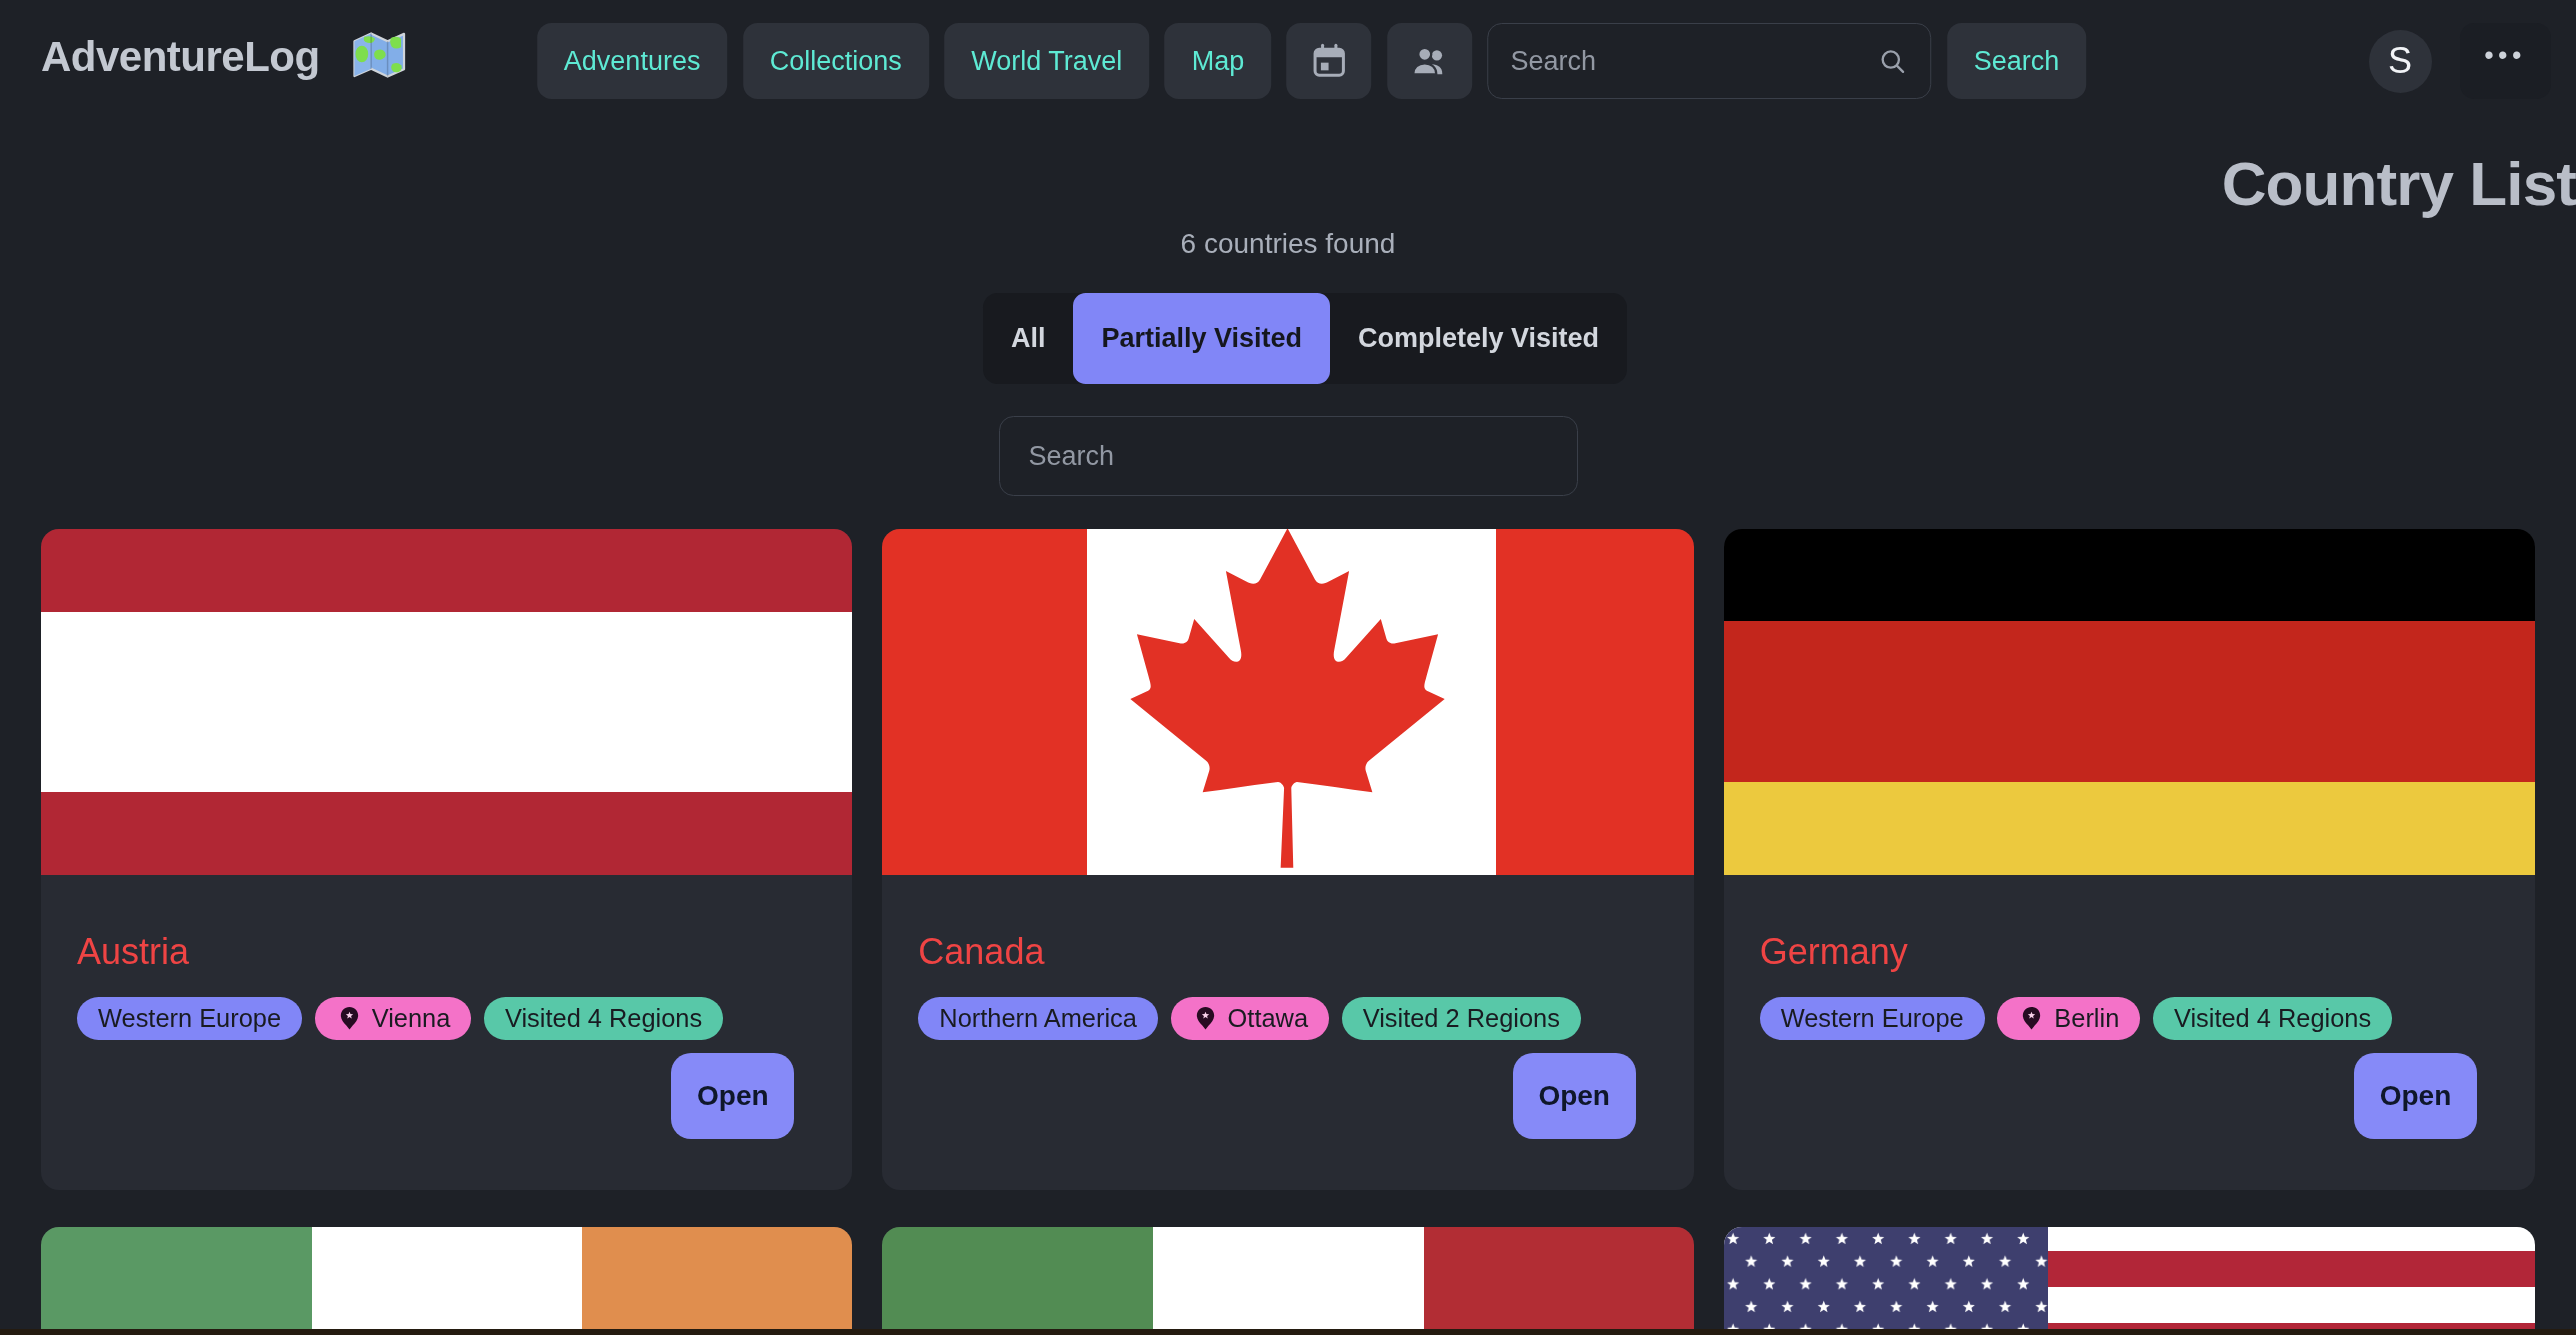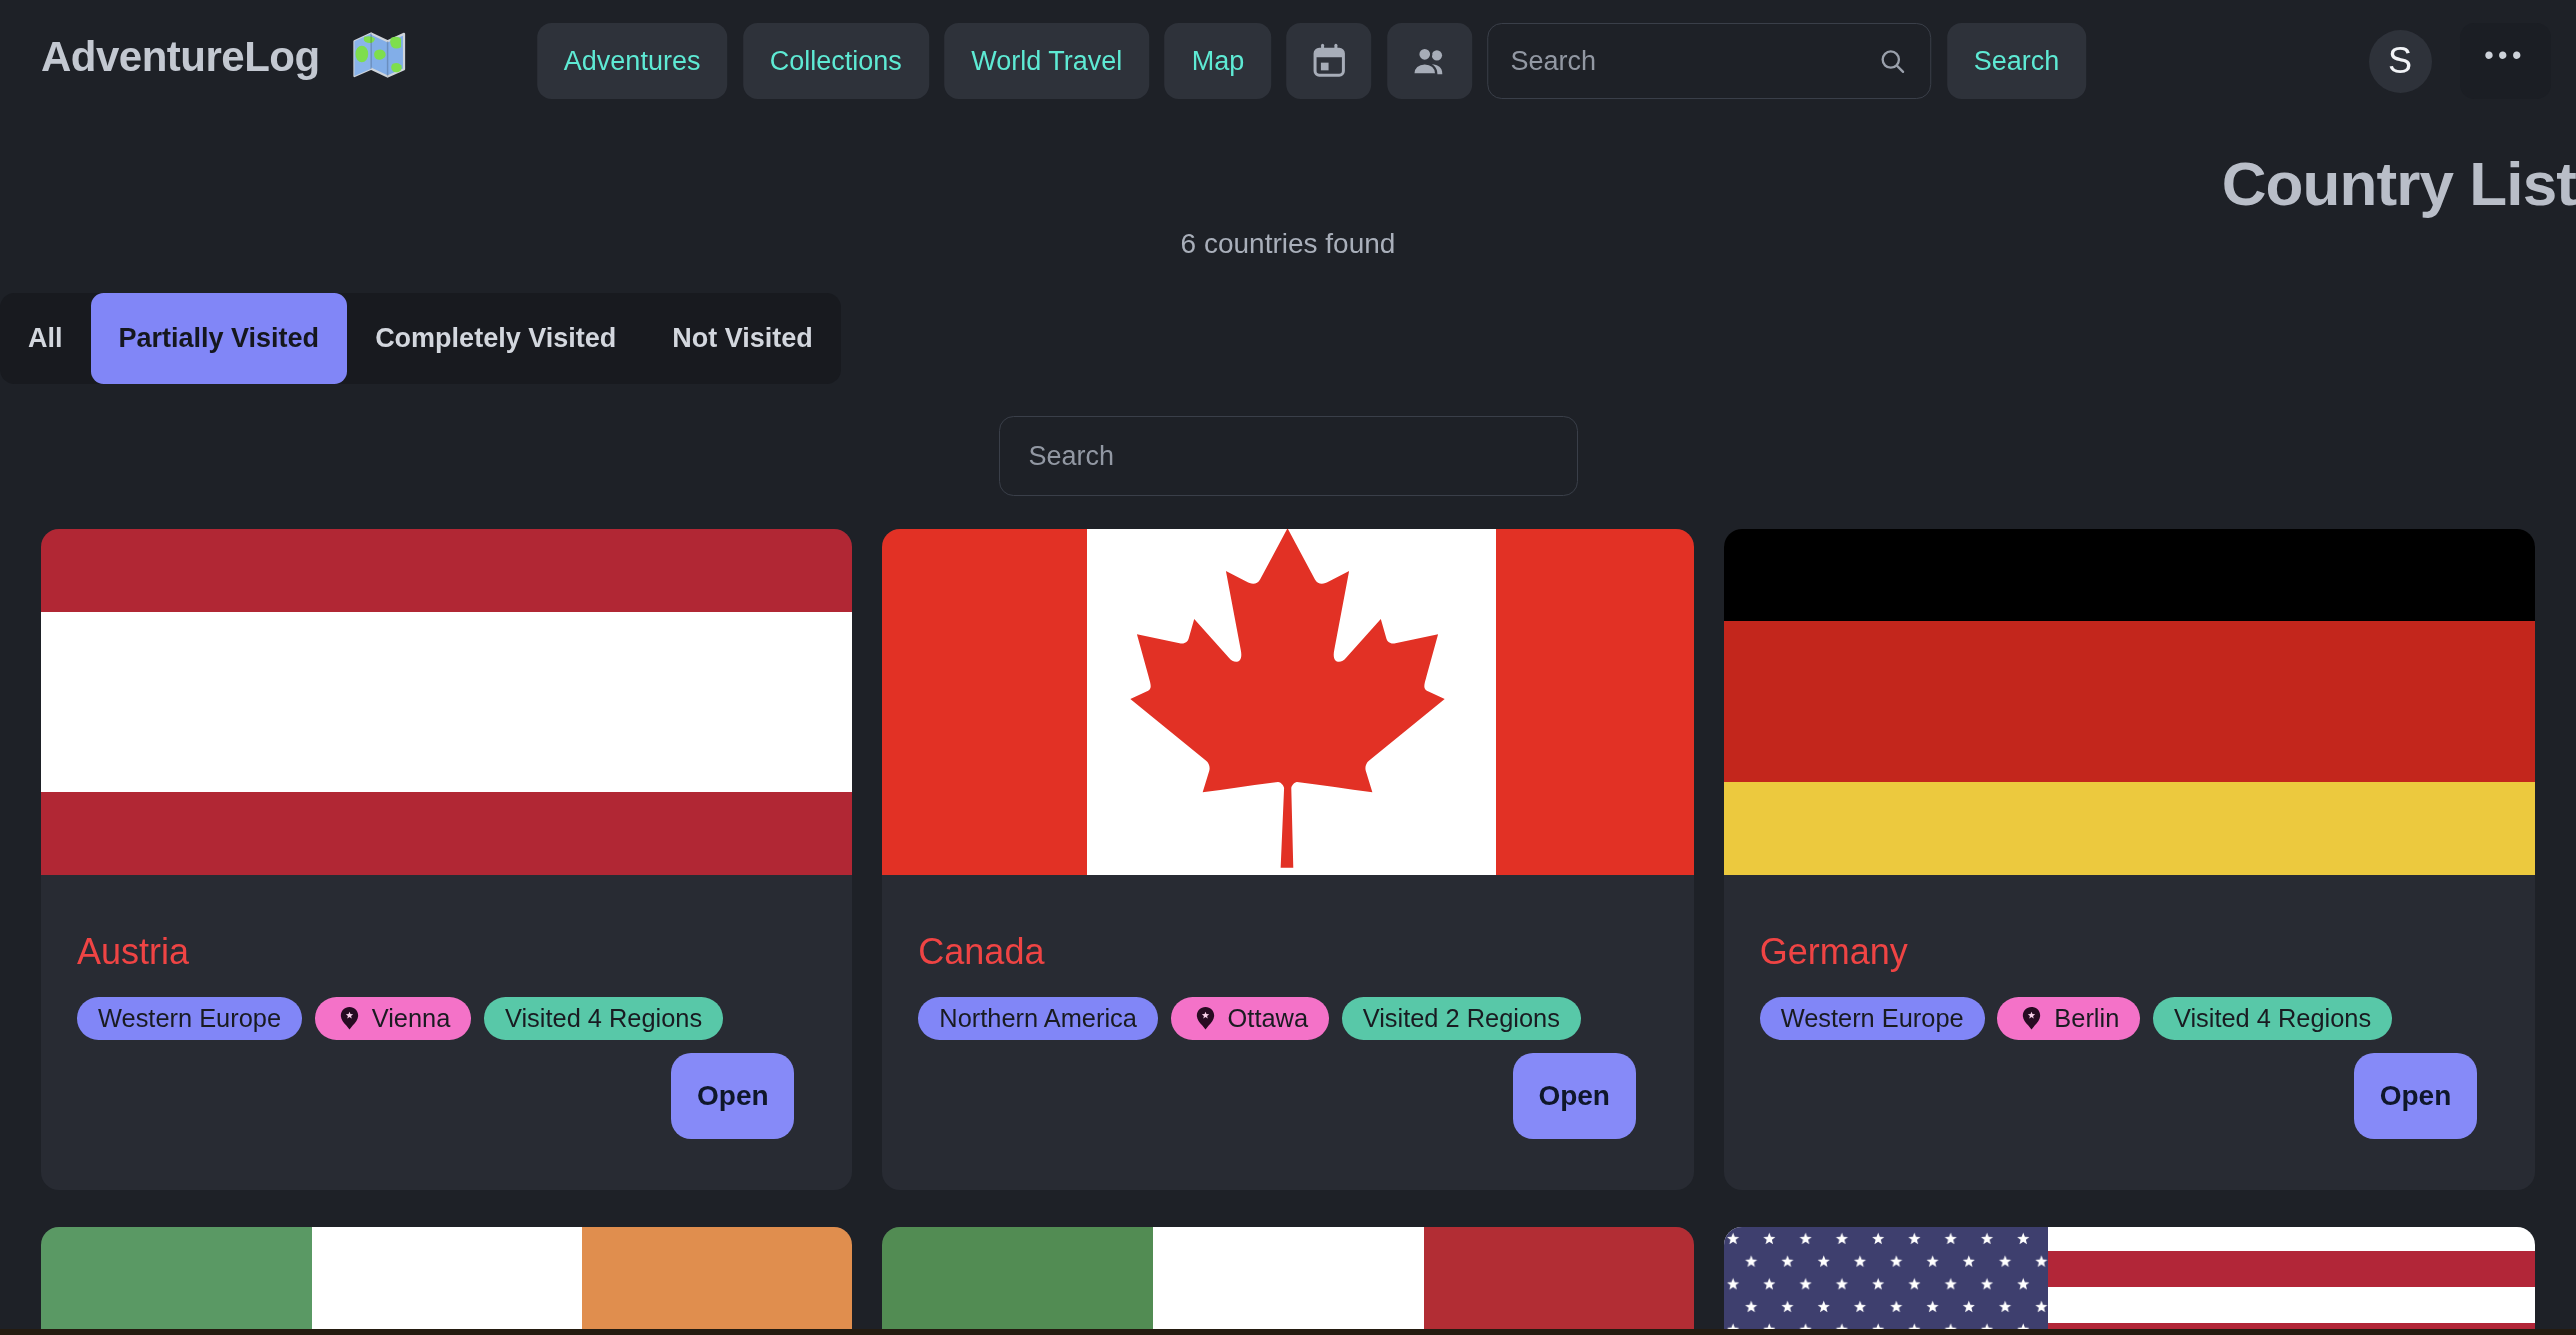--- a/index.html
+++ b/index.html
@@ -21,21 +21,21 @@
   input::placeholder { color:#9298a3; }
   .right-group { position:absolute; right:25.4px; top:23px; height:76px; display:flex; align-items:center; gap:28px; }
   .avatar { width:63px; height:63px; border-radius:50%; background:#2e323a; color:#f2f4f7; font-size:36px; display:flex; align-items:center; justify-content:center; cursor:pointer; }
   .dots-btn { width:91px; height:76px; background:#1b1e24; border:none; border-radius:14.5px; color:#cdd2d9; font-size:27px; letter-spacing:4.5px; display:flex; align-items:center; justify-content:center; cursor:pointer; padding-bottom:11px; }
 
   
   .page-title { text-align:right; font-size:62px; font-weight:700; color:#b9bec8; margin-top:16.3px; letter-spacing:-0.9px; }
   .page-subtitle { text-align:center; font-size:28px; color:#a9afba; margin-top:9px; }
 
   
-  .controls { display:flex; align-items:stretch; gap:37px; margin-top:33px; height:91px; }
+  .controls { display:flex; justify-content:center; align-items:stretch; gap:37px; margin-top:33px; height:91px;padding-left:34px; }
   .filter-group { background:#181a1f; border-radius:14.5px; display:flex; align-items:stretch; }
   .filter-btn { background:transparent; border:none; font-size:27px; font-weight:700; color:#d3d7de; padding:0 28px; border-radius:12.7px; cursor:pointer; display:flex; align-items:center; white-space:nowrap; }
   .filter-btn.active { background:#8186f7; color:#15171e; }
   .subregion-select { width:575px; border:1.8px solid #3a3f49; border-radius:12.7px; background:#1e2127; color:#c9cdd5; font-size:27px; display:flex; align-items:center; justify-content:space-between; padding:0 31px; cursor:pointer; }
   .chevron { width:0; height:0; border-left:10px solid transparent; border-right:10px solid transparent; border-top:11.8px solid #c9cdd5; }
 
   .list-search-wrap { display:flex; justify-content:center; margin-top:32px; }
   .list-search { width:579px; height:80px; border:1.8px solid #3a3f49; border-radius:14.5px; background:transparent; outline:none; padding:0 29px; font-size:27px; color:#c9cdd5; }
 
   
@@ -128,21 +128,20 @@
 
 <main>
   <h1 class="page-title">Country List</h1>
   <p class="page-subtitle">6 countries found</p>
 
   <div class="controls">
     <div class="filter-group">
       <button class="filter-btn">All</button>
       <button class="filter-btn active">Partially Visited</button>
       <button class="filter-btn">Completely Visited</button>
-      <button class="filter-btn">Not Visited</button>
     </div>
   </div>
 
   <div class="list-search-wrap">
     <input class="list-search" type="text" placeholder="Search" style="">
   </div>
 
   <div class="grid">
 
     <div class="card full">

